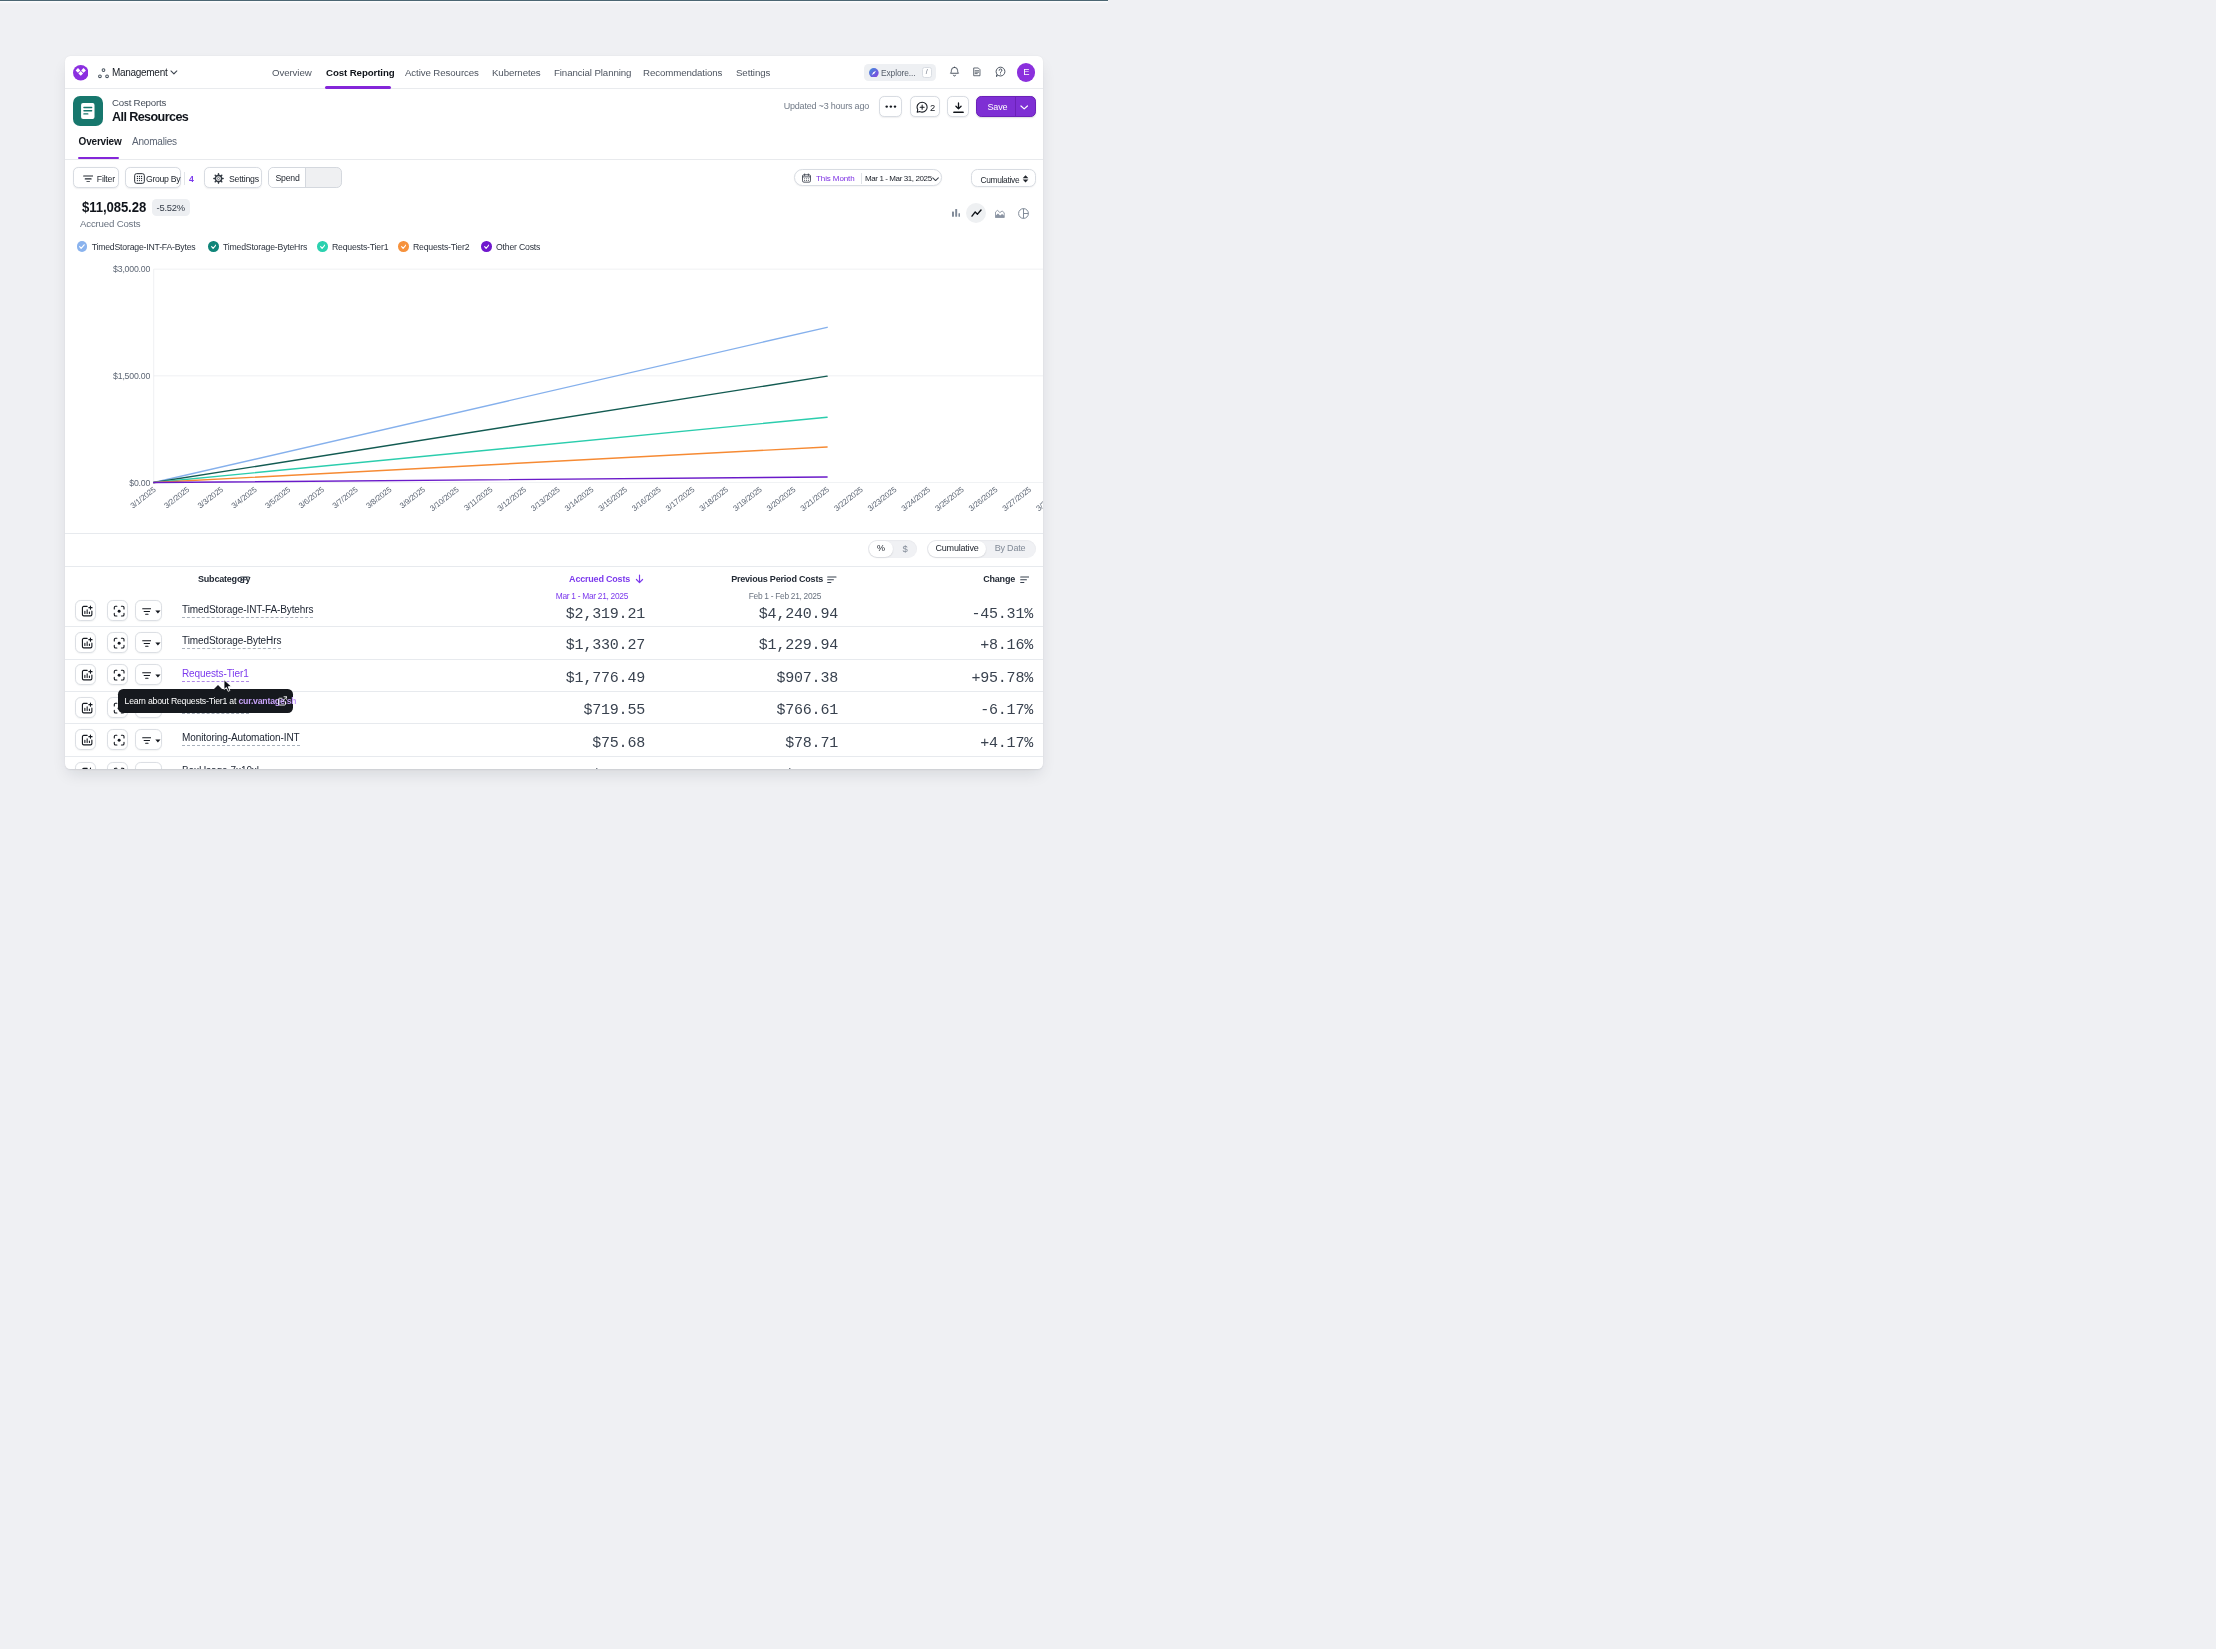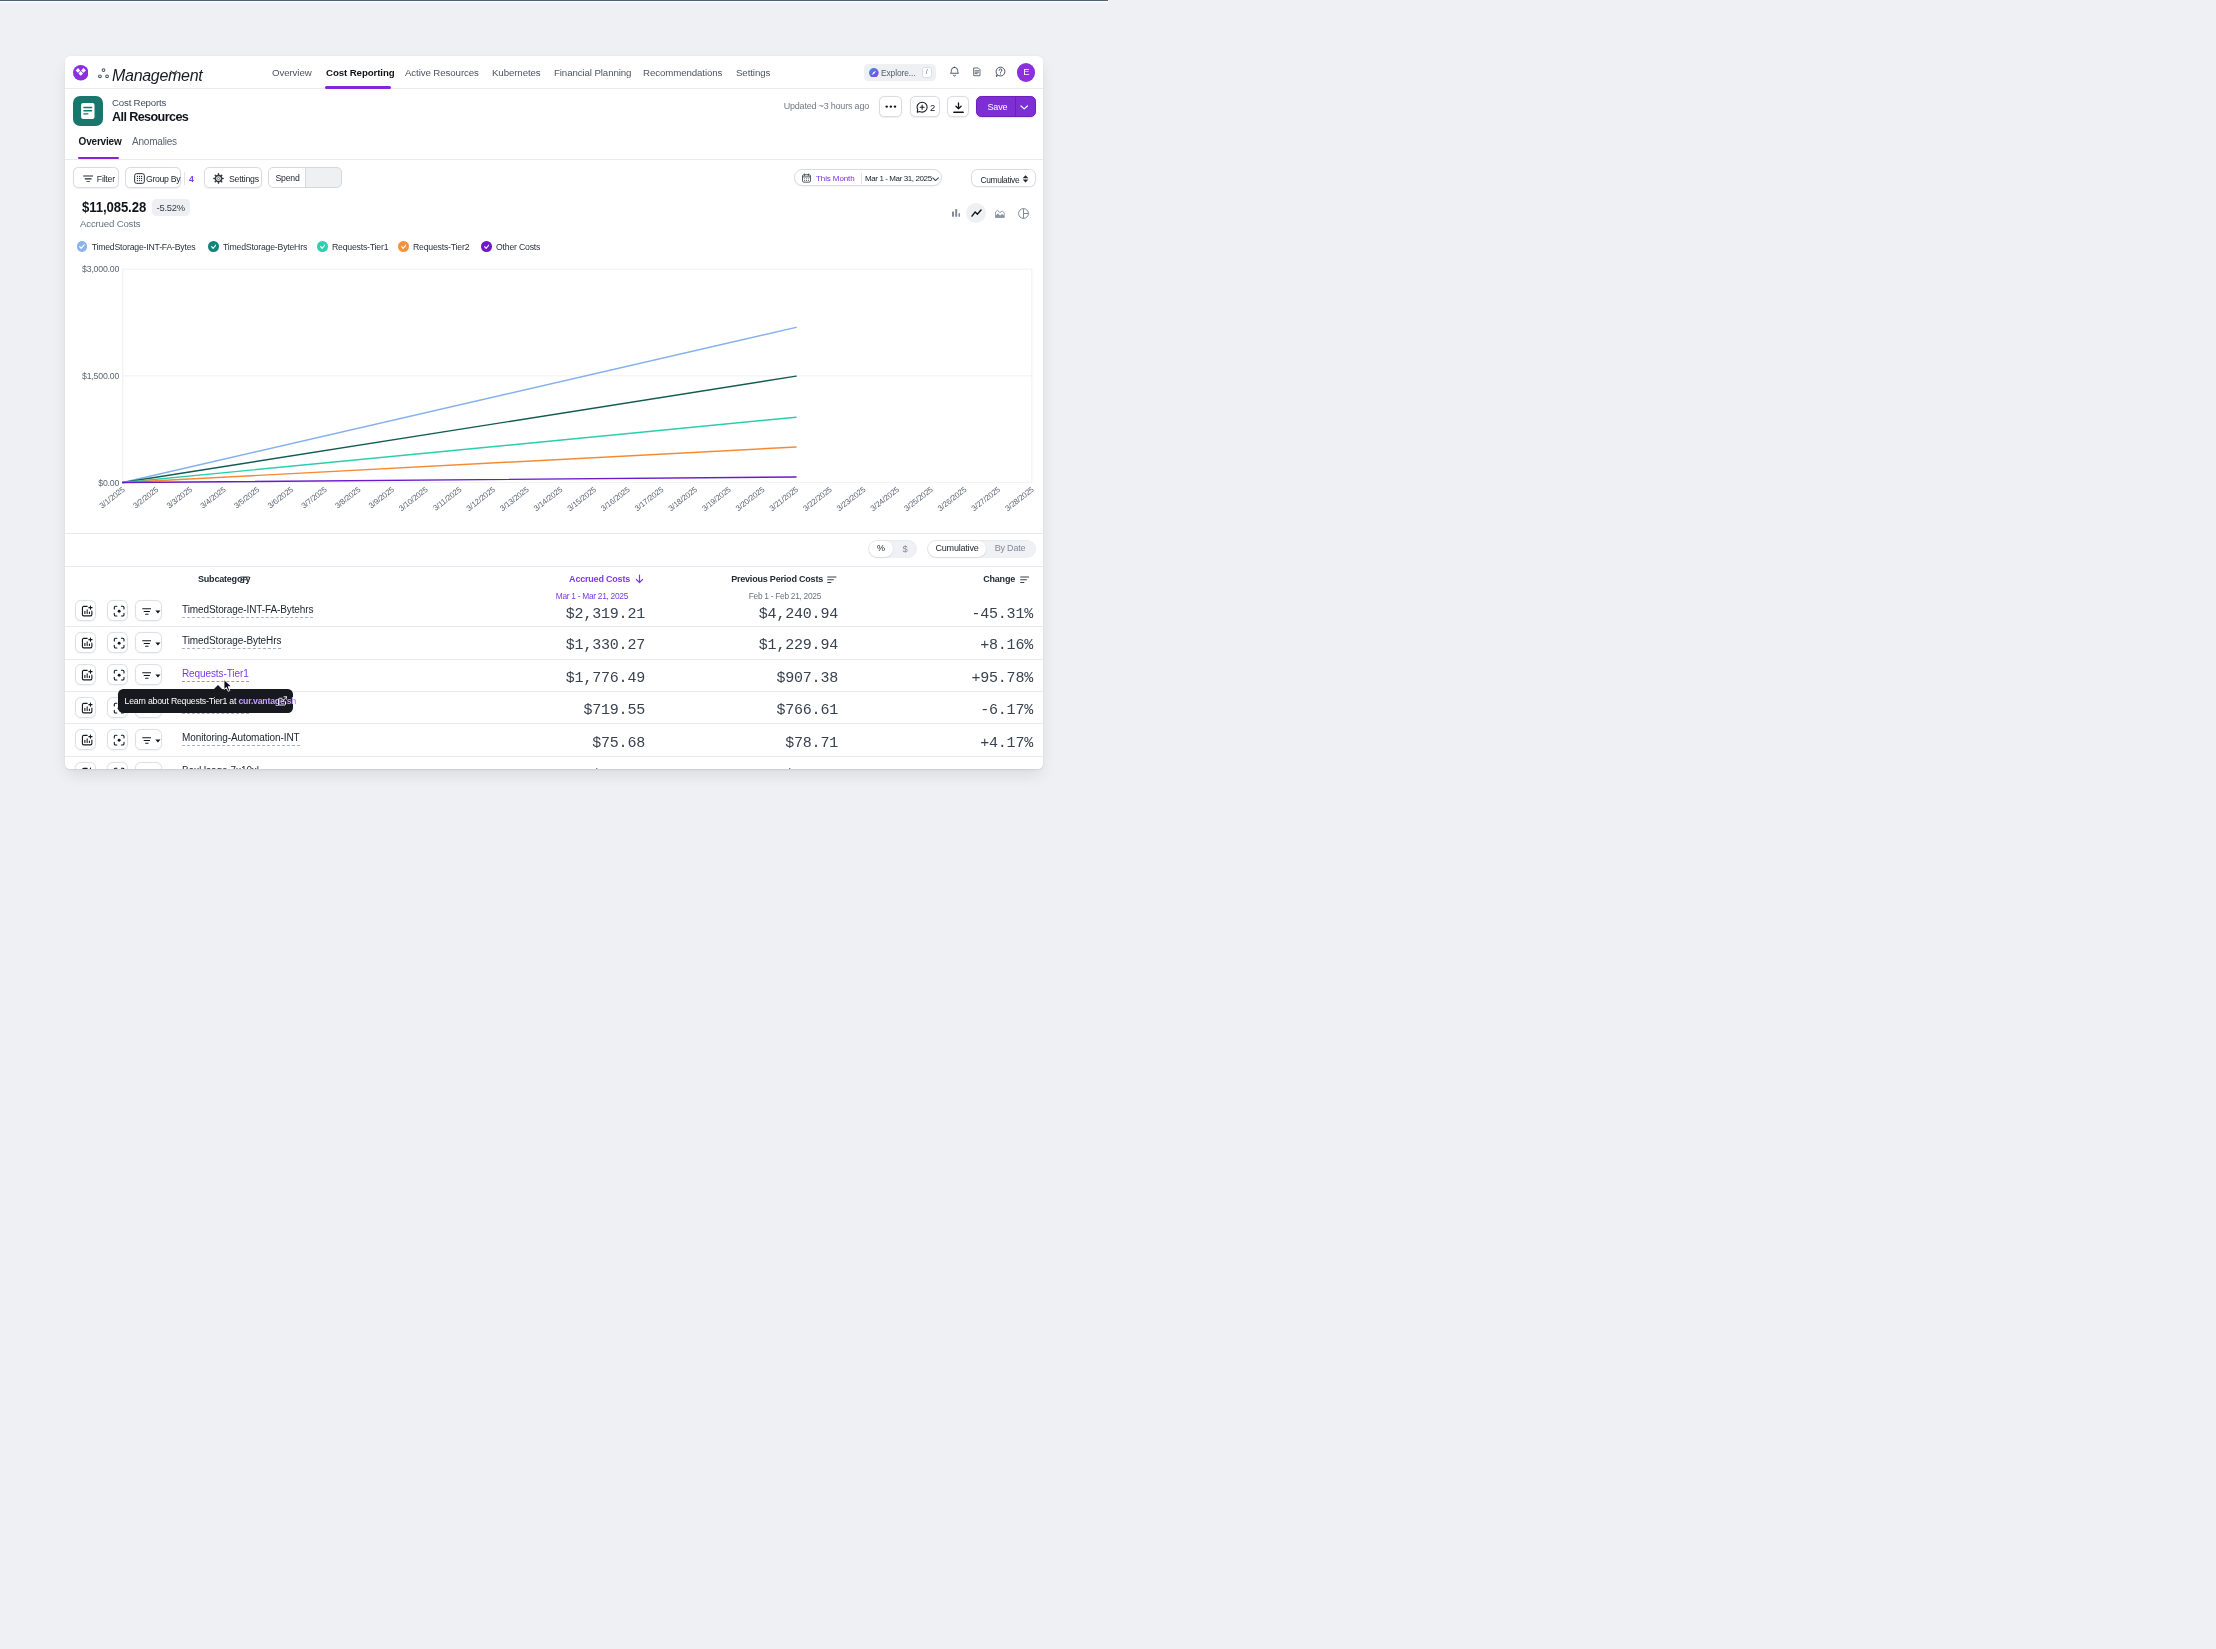--- a/index.html
+++ b/index.html
@@ -8,21 +8,21 @@
   .topglow { position:absolute; left:0; top:1.3px; width:1108px; height:3.2px; background:linear-gradient(#fdfdfe,#eff0f3); }
   .card { position:absolute; left:65px; top:56px; width:978px; height:713px; background:#fff; border-radius:5.2px;
           box-shadow:0 0.6px 1.3px rgba(20,28,40,.08), 0 7.8px 15.5px -3.9px rgba(20,28,40,.12); overflow:hidden; }
   .abs { position:absolute; }
   svg { display:block; }
   
   .navbar { position:absolute; left:0; top:0; width:100%; height:33px; border-bottom:0.6px solid #e9ebee; }
   .navlink { position:absolute; top:11px; font-size:9.7px; color:#4e5560; white-space:nowrap; letter-spacing:-0.1px; }
   .navlink.active { color:#10141a; font-weight:bold; }
   .nav-underline { position:absolute; left:260px; top:30px; width:66px; height:2.6px; background:#8426d9; border-radius:1.6px; }
-  .mgmt { position:absolute; left:47px; top:10.7px; font-size:16px; font-weight:500; color:#171c24; letter-spacing:-0.3px;font-style:italic; }
+  .mgmt { position:absolute; left:47px; top:10.7px; font-size:10px; font-weight:500; color:#171c24; letter-spacing:-0.3px; }
   .explore { position:absolute; left:799px; top:8px; width:72px; height:17px; background:#eef0f3; border-radius:4.5px; }
   .explore .etxt { position:absolute; left:17px; top:3.9px; font-size:8.4px; color:#565e6a; letter-spacing:-0.1px; }
   .explore .slash { position:absolute; right:4.5px; top:3.2px; width:9.7px; height:10.4px; background:#fff; border:0.6px solid #d9dde3; border-radius:2.6px; font-size:7.1px; color:#6a7280; text-align:center; line-height:9px; }
   .avatar { position:absolute; left:952px; top:7.4px; width:18.4px; height:18.4px; border-radius:50%; background:#8b30dd; color:#fff; font-size:9.4px; text-align:center; line-height:18.4px; }
   
   .repicon { position:absolute; left:7.8px; top:40px; width:30px; height:30px; border-radius:7.1px; background:#17776d; }
   .h-kicker { position:absolute; left:47px; top:41px; font-size:9.7px; color:#454d59; }
   .h-title { position:absolute; left:47px; top:54px; font-size:12.6px; font-weight:bold; color:#10141b; letter-spacing:-0.6px;text-align:center; }
   .updated { position:absolute; right:174px; top:45px; font-size:9px; color:#717a87; }
   .btn { position:absolute; background:#fff; border:0.6px solid #d8dce2; border-radius:5.2px; box-shadow:0 0.6px 1.3px rgba(27,35,48,.07); }
@@ -301,21 +301,21 @@
       <div class="t">Requests-Tier2</div>
     </div>
   <div class="leg" style="left:416px;">
       <div class="c" style="background:#7018ce;"></div>
       <svg class="abs" style="left:2.6px;top:2.9px;" width="5.8" height="5.2" viewBox="0 0 9 8" fill="none" stroke="#fff" stroke-width="1.8" stroke-linecap="round" stroke-linejoin="round">
         <path d="M1 4 l2.3 2.6 L8 1.2"></path>
       </svg>
       <div class="t">Other Costs</div>
     </div>
 
-  <div class="abs" style="left:0;top:207px;">
+  <div class="abs" style="left:0;top:207px;padding-left:31px;">
     <svg width="978" height="269" viewBox="0 0 1511 416" font-family="Liberation Sans, sans-serif">
       <g stroke="#e6e9ed" stroke-width="1">
         <line x1="88.5" y1="9.5" x2="1494.5" y2="9.5"></line>
         <line x1="88.5" y1="174.5" x2="1494.5" y2="174.5"></line>
         <line x1="88.5" y1="339.5" x2="1494.5" y2="339.5"></line>
         <line x1="88.5" y1="9.5" x2="88.5" y2="339.5"></line>
         <line x1="1494.5" y1="9.5" x2="1494.5" y2="339.5"></line>
       </g>
       <g font-size="13.5" fill="#5d6674" text-anchor="end" letter-spacing="-0.3">
         <text x="83" y="14.5">$3,000.00</text>

